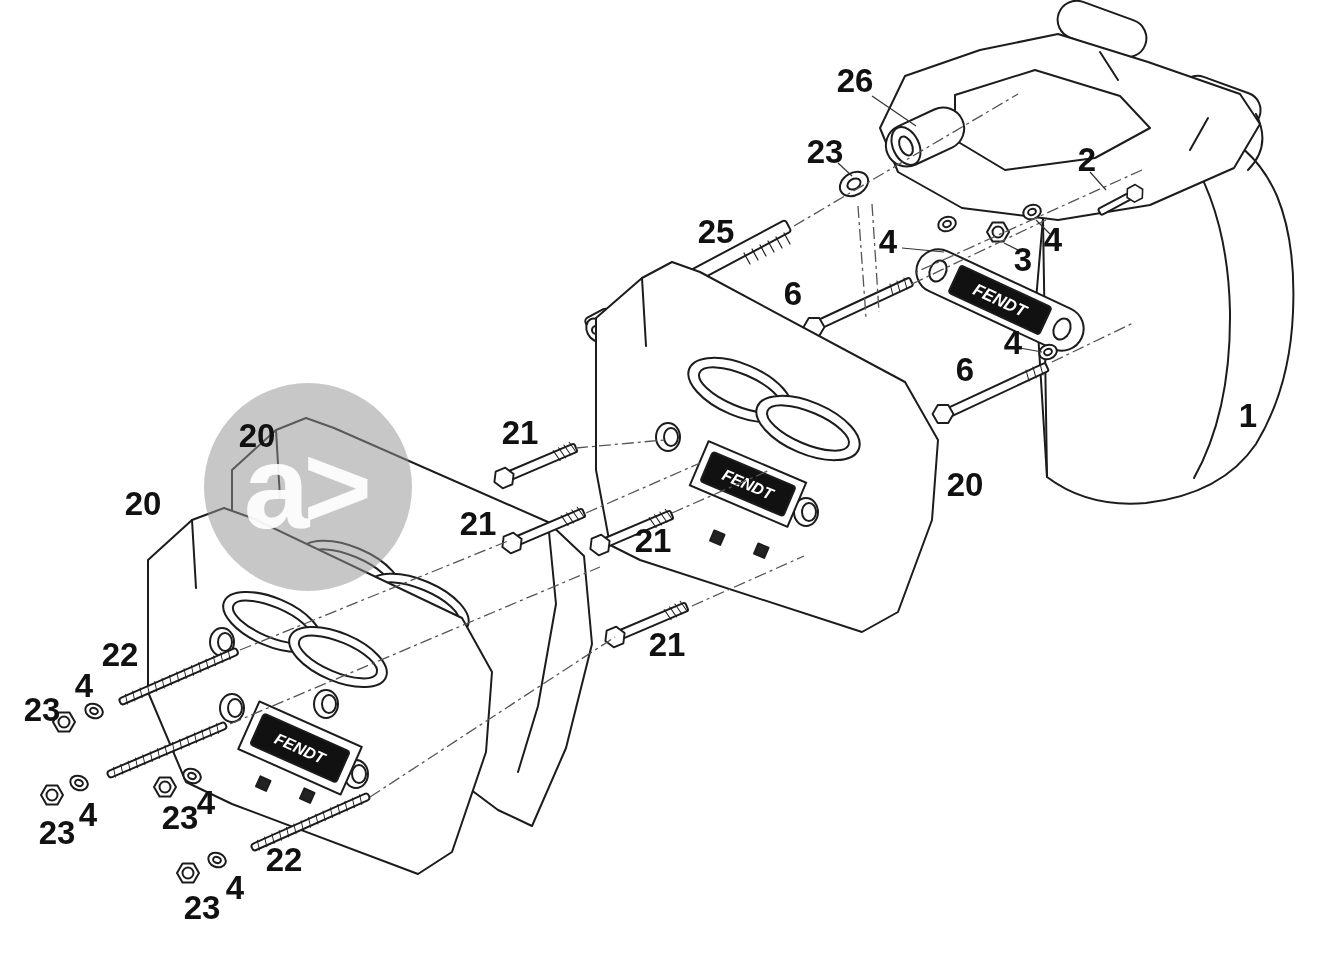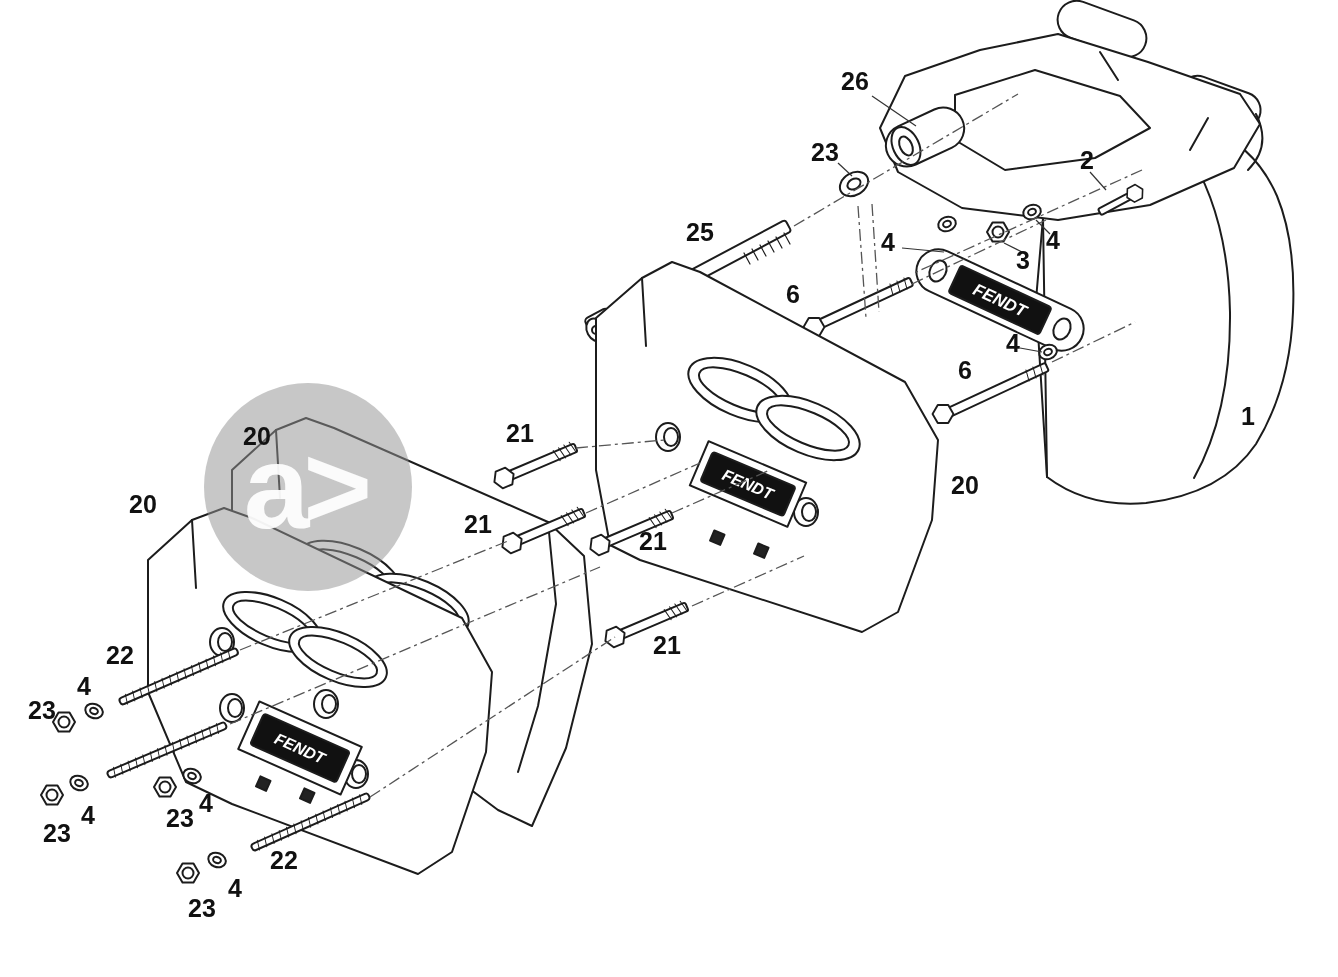--- a/index.html
+++ b/index.html
@@ -3,21 +3,21 @@
 <meta charset="utf-8">
 <style>
   html,body{margin:0;padding:0;background:#fff;}
   .stage{
     position:relative;width:1338px;height:977px;background:#ffffff;overflow:hidden;
     font-family:"Liberation Sans",sans-serif;
   }
   .stage svg{position:absolute;left:0;top:0;}
   .callout{
     position:absolute;transform:translate(-50%,-50%);
-    font-size:25px;font-weight:bold;color:#111;white-space:nowrap;
+    font-size:33px;font-weight:bold;color:#111;white-space:nowrap;
     z-index:30;
   }
   .watermark{
     position:absolute;left:204px;top:381px;height:212px;
     display:flex;align-items:center;gap:26px;z-index:20;pointer-events:none;
   }
   .wm-logo{
     width:208px;height:208px;border-radius:50%;
     background:rgba(148,148,148,0.52);
     display:flex;align-items:center;justify-content:center;
@@ -224,21 +224,21 @@
 
   <div class="watermark">
     <div class="wm-logo">
       <span>a&gt;</span>
     </div>
   </div>
 
   <span class="callout" style="left:855px;top:81px">26</span>
   <span class="callout" style="left:825px;top:152px">23</span>
   <span class="callout" style="left:1087px;top:160px">2</span>
-  <span class="callout" style="left:700px;top:232px">25</span>
+  <span class="callout" style="left:716px;top:232px">25</span>
   <span class="callout" style="left:888px;top:242px">4</span>
   <span class="callout" style="left:1053px;top:240px">4</span>
   <span class="callout" style="left:1023px;top:260px">3</span>
   <span class="callout" style="left:793px;top:294px">6</span>
   <span class="callout" style="left:1013px;top:343px">4</span>
   <span class="callout" style="left:965px;top:370px">6</span>
   <span class="callout" style="left:1248px;top:416px">1</span>
   <span class="callout" style="left:257px;top:436px">20</span>
   <span class="callout" style="left:520px;top:433px">21</span>
   <span class="callout" style="left:143px;top:504px">20</span>

